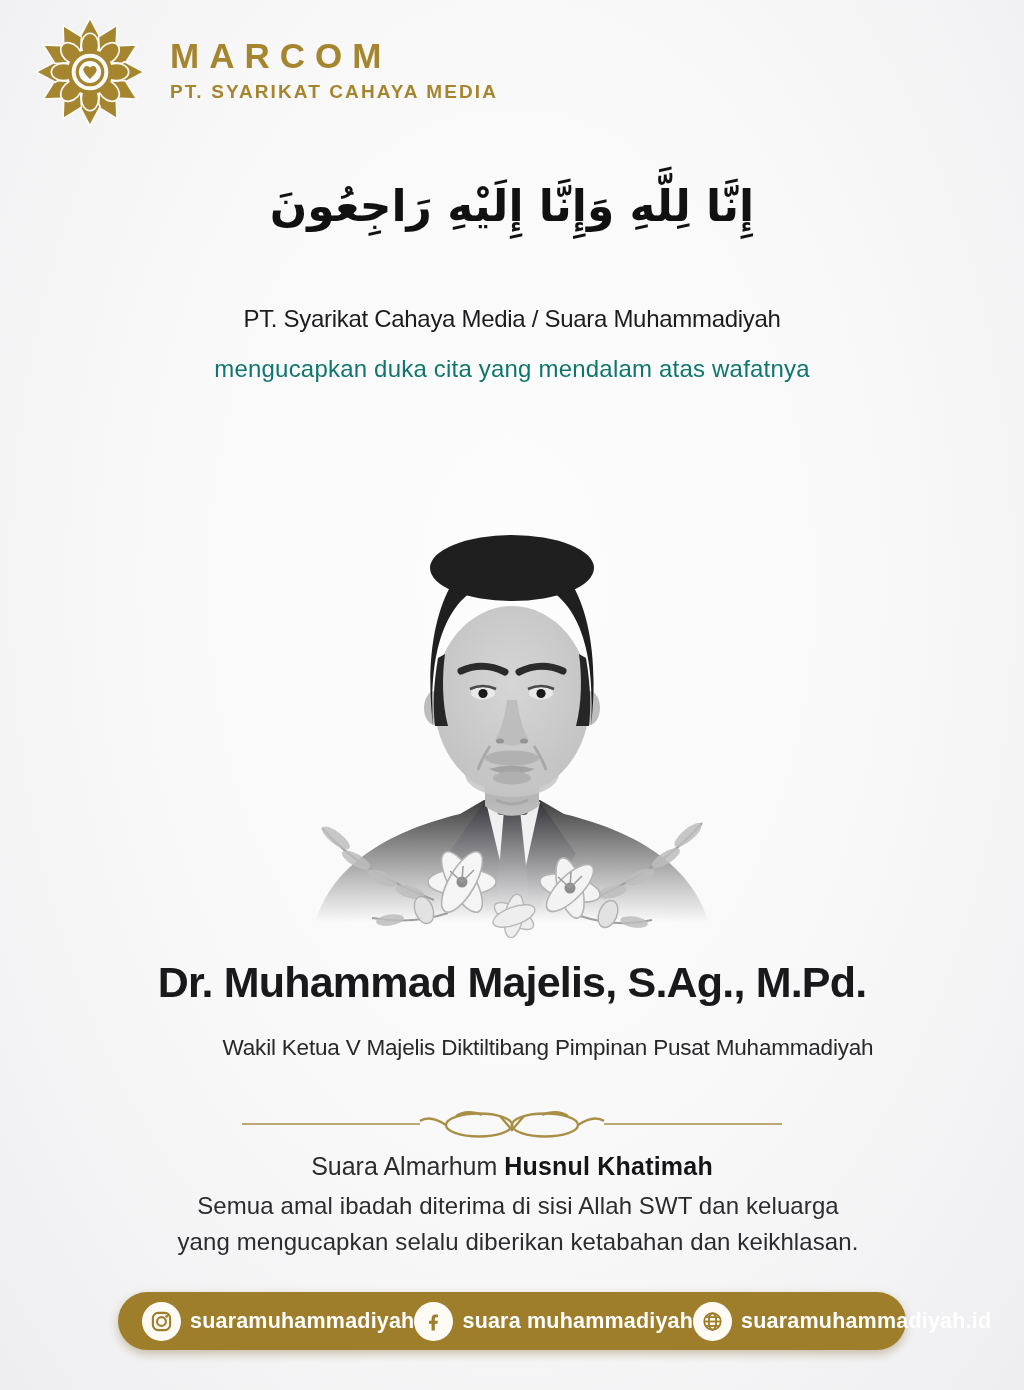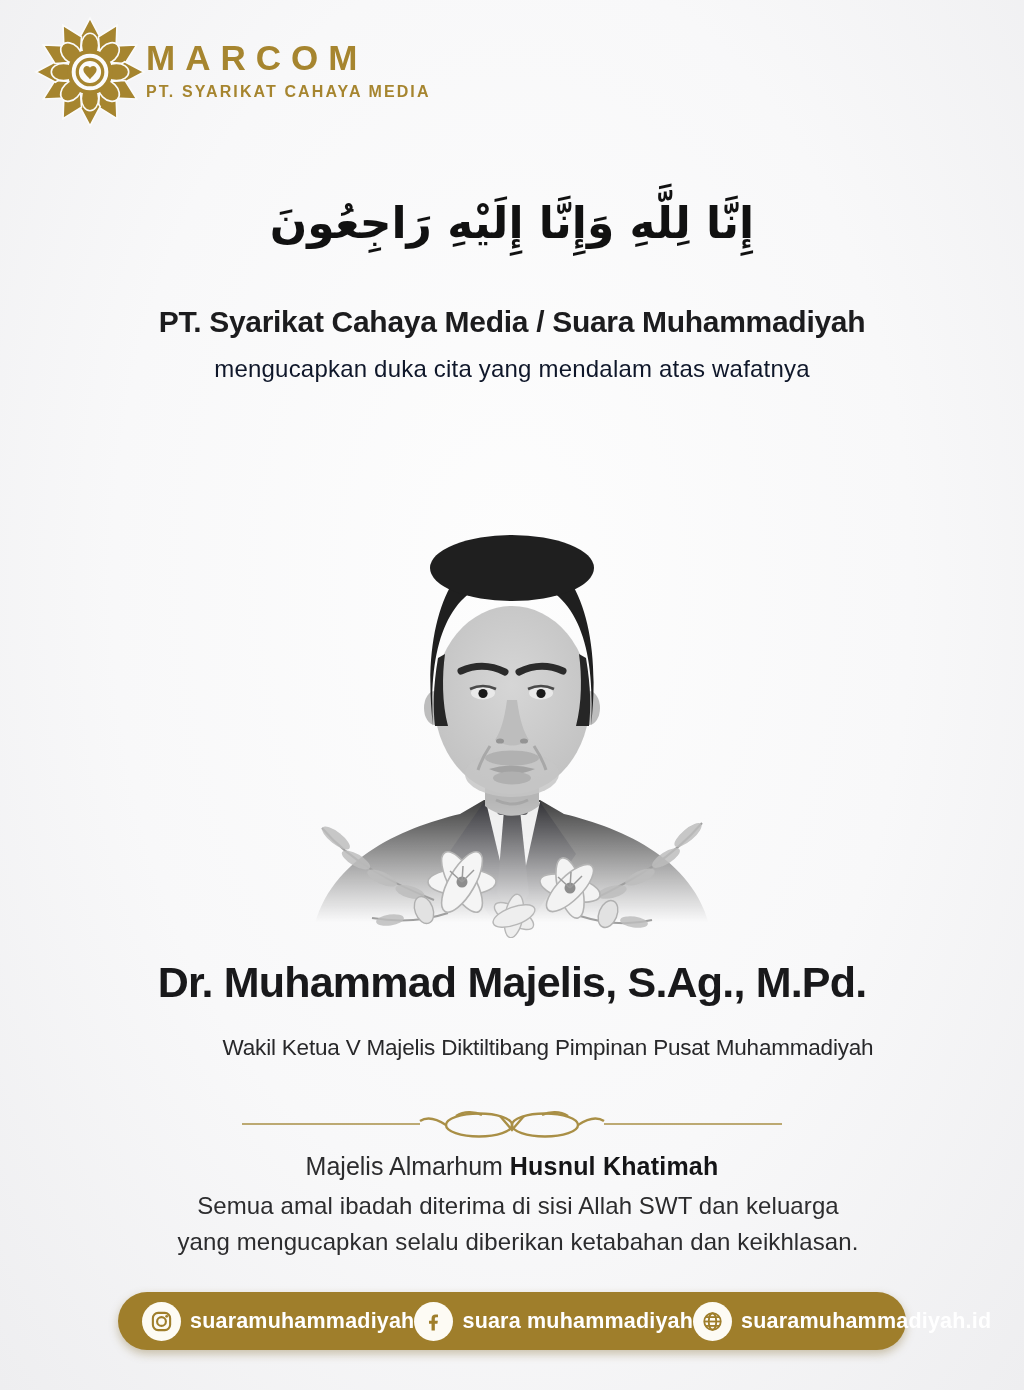--- a/index.html
+++ b/index.html
@@ -7,35 +7,35 @@
     width:1024px;height:1390px;overflow:hidden;
     font-family:"Liberation Sans",sans-serif;
     background:radial-gradient(ellipse at 50% 42%, #fdfdfd 0%, #f8f8f9 55%, #eeeef0 100%);
     color:#1d1d1f;
   }
   .poster{width:1024px;height:1390px;position:relative;text-align:center;}
 
   
   .brand{position:absolute;top:16px;left:34px;display:flex;align-items:center;text-align:left;}
   .brand-logo{width:112px;height:112px;flex:0 0 auto;}
-  .brand-text{margin-left:0;margin-top:-4px;}
+  .brand-text{margin-left:24px;margin-top:-4px;}
   .brand-name{font-size:35px;font-weight:700;letter-spacing:10px;color:#a6852f;line-height:1;}
-  .brand-company{font-size:16px;font-weight:700;letter-spacing:2.1px;color:#a6852f;margin-top:8px;}
+  .brand-company{font-size:19px;font-weight:700;letter-spacing:2.1px;color:#a6852f;margin-top:8px;}
 
   
   .arabic{
-    position:absolute;top:181px;left:0;width:100%;
+    position:absolute;top:164px;left:0;width:100%;
     font-family:"DejaVu Sans",sans-serif;
     font-size:44px;font-weight:700;color:#111;line-height:1.9;
     direction:rtl;
   }
 
   
-  .org-title{position:absolute;top:305px;left:0;width:100%;font-size:30px;font-weight:700;letter-spacing:-0.3px;color:#1c1c1e;}
-  .statement{position:absolute;top:355px;left:0;width:100%;font-size:24px;color:#0f172a;letter-spacing:0.2px;}
+  .org-title{position:absolute;top:305px;left:0;width:100%;font-size:24px;font-weight:400;letter-spacing:-0.3px;color:#1c1c1e;}
+  .statement{position:absolute;top:355px;left:0;width:100%;font-size:24px;color:#0f766e;letter-spacing:0.2px;}
 
   
   .portrait-wrap{position:absolute;top:408px;left:252px;width:520px;height:530px;}
   .portrait-wrap svg{display:block;}
 
   
   .deceased-name{position:absolute;top:958px;left:0;width:100%;font-size:43px;font-weight:700;letter-spacing:-0.8px;color:#19191b;}
   .deceased-position{position:absolute;top:1035px;left:8px;width:100%;font-size:22.5px;color:#28282a;letter-spacing:-0.2px;padding-left:28px;}
   .period{position:absolute;top:1070px;left:0;width:100%;font-size:22.5px;color:#28282a;}
 
@@ -244,21 +244,21 @@
         <ellipse cx="303" cy="22" rx="33" ry="11.5"></ellipse>
         <path d="M258,13 L270,27 L282,13"></path>
         <path d="M204,22 C192,14 184,14 178,18"></path>
         <path d="M336,22 C348,14 356,14 362,18"></path>
         <path d="M214,13 C222,8 232,8 240,12"></path>
         <path d="M326,13 C318,8 308,8 300,12"></path>
       </g>
     </g>
   </svg>
 
-  <div class="prayer"><span>Majelis Almarhum </span><b>Husnul Khatimah</b></div>
+  <div class="prayer"><span>Suara Almarhum </span><b>Husnul Khatimah</b></div>
   <div class="message">
     <div>Semua amal ibadah diterima di sisi Allah SWT dan keluarga</div>
     <div>yang mengucapkan selalu diberikan ketabahan dan keikhlasan.</div>
   </div>
 
   <div class="social-bar">
     <div class="social-item">
       <span class="icon-circle">
         <svg width="23" height="23" viewBox="0 0 24 24" fill="none" stroke="#9f7e2b" stroke-width="2.2">
           <rect x="3" y="3" width="18" height="18" rx="5.5"></rect>

